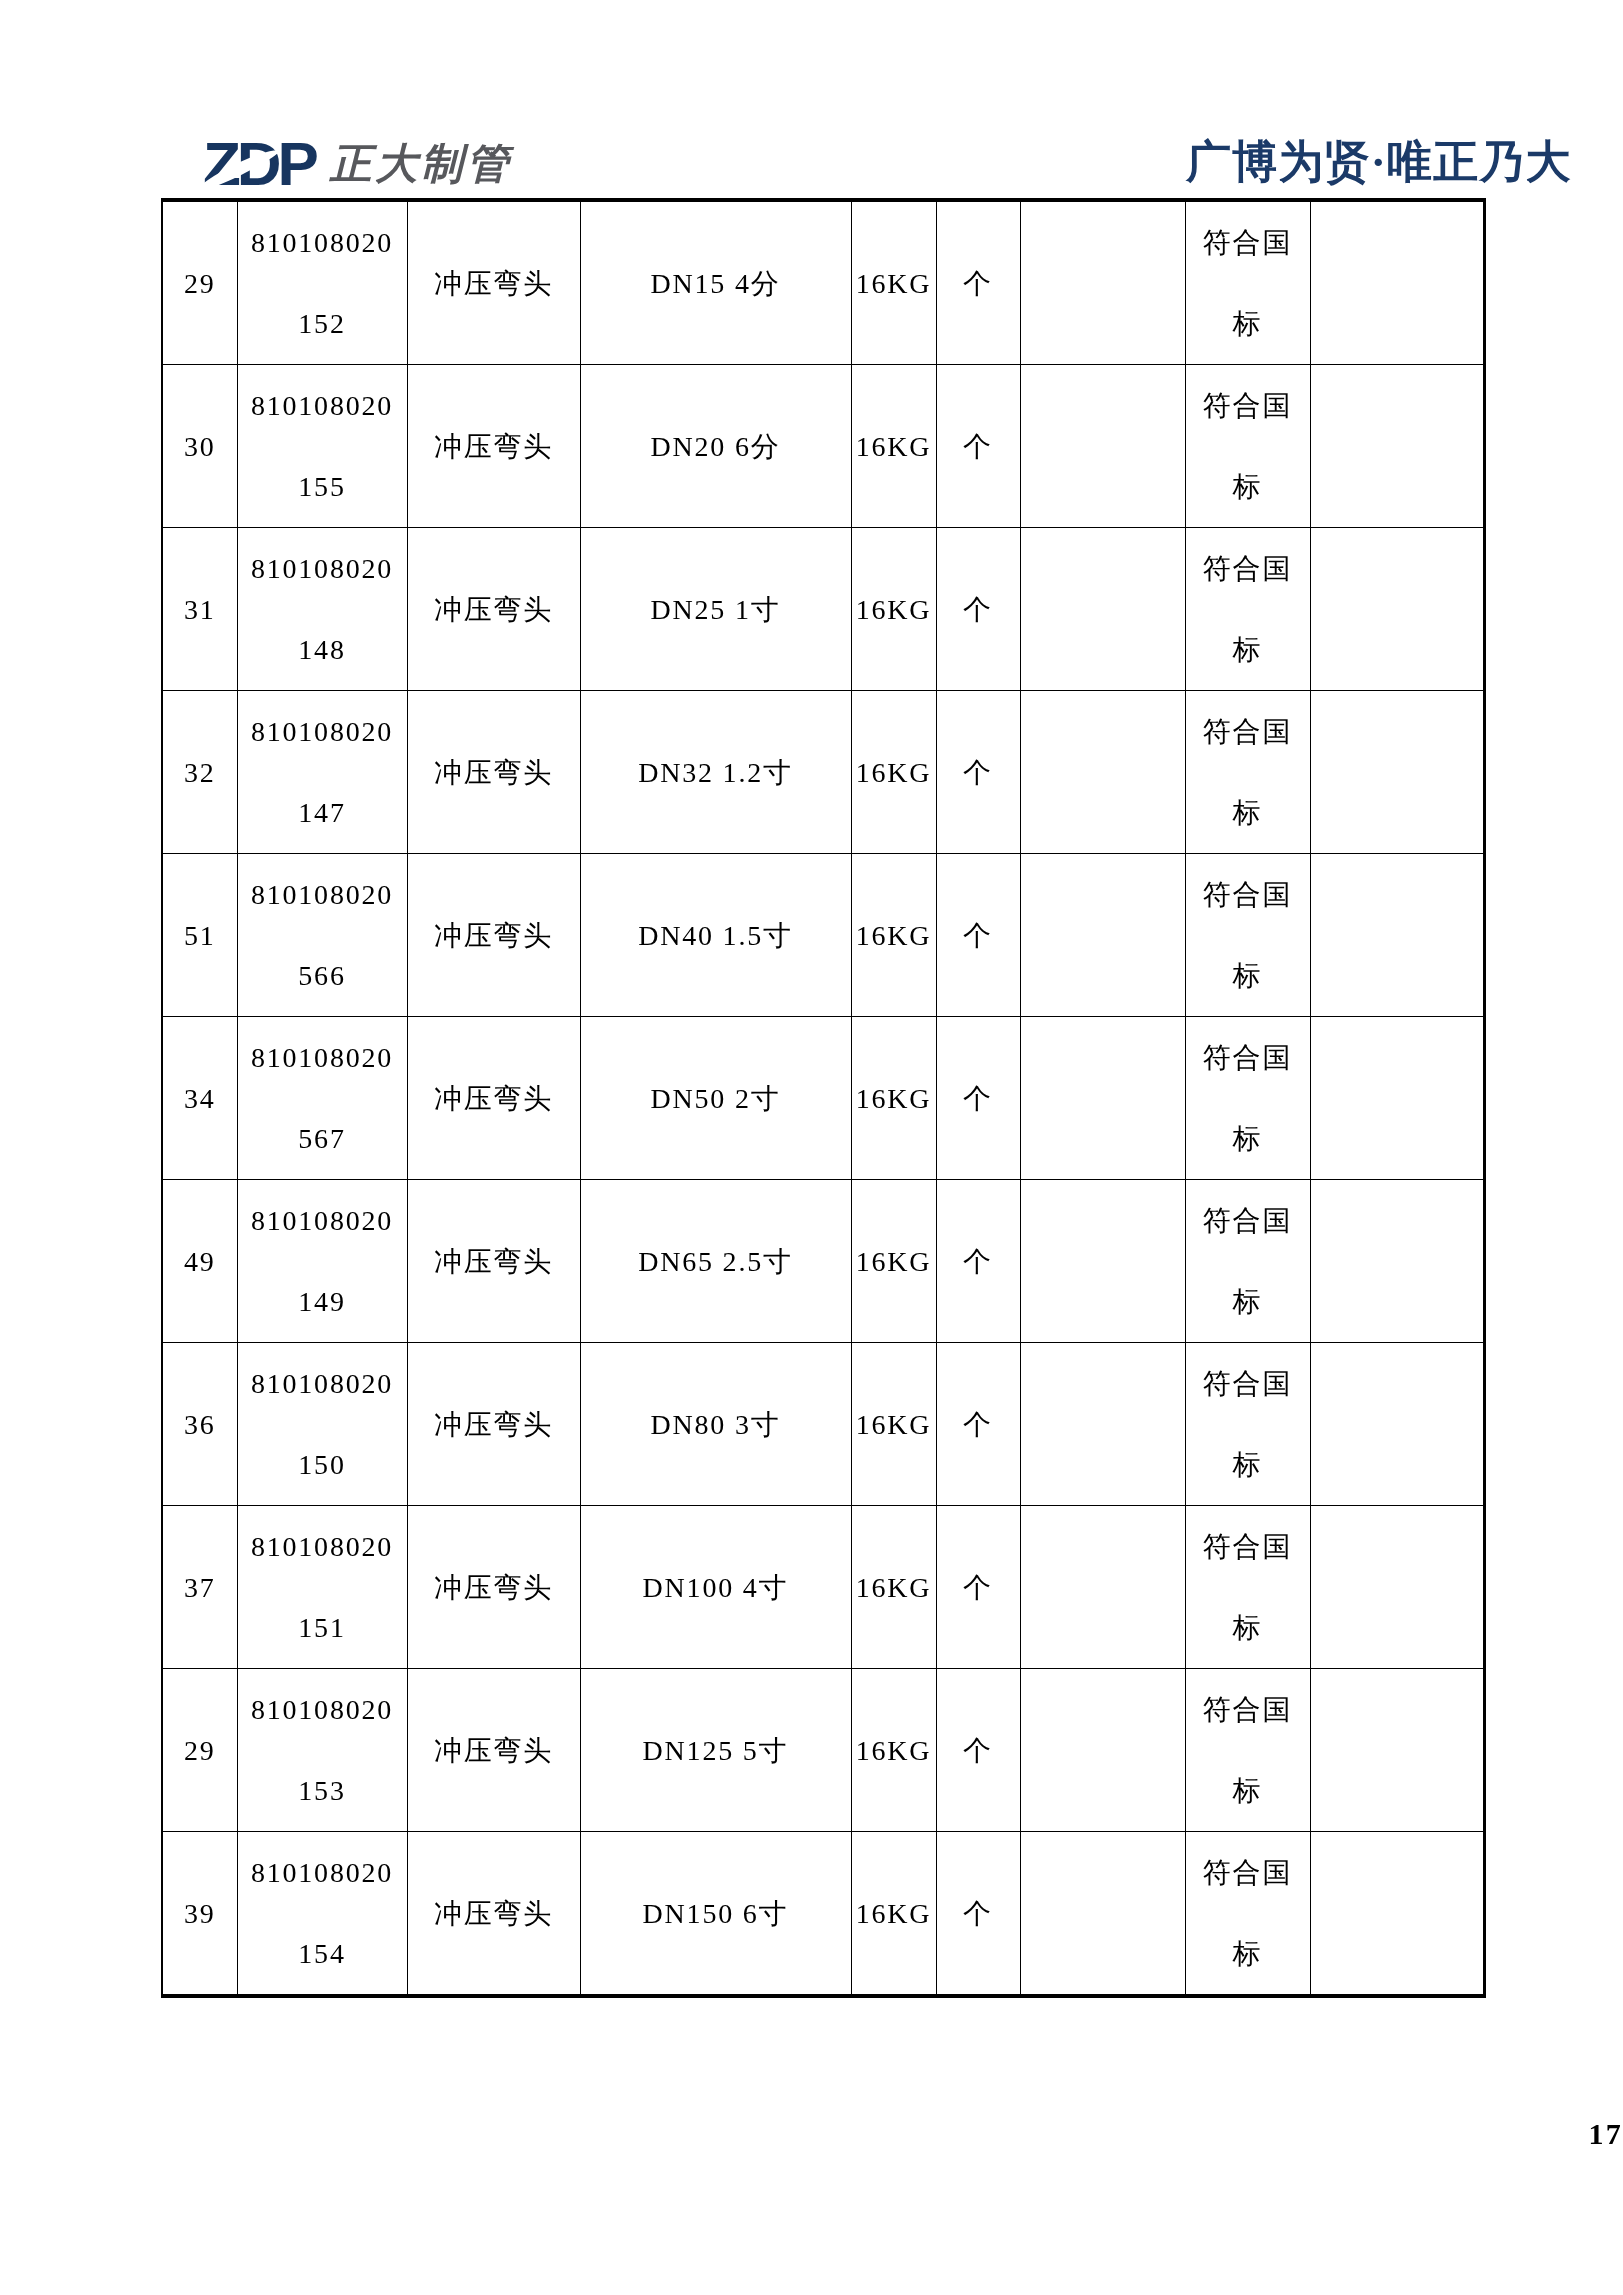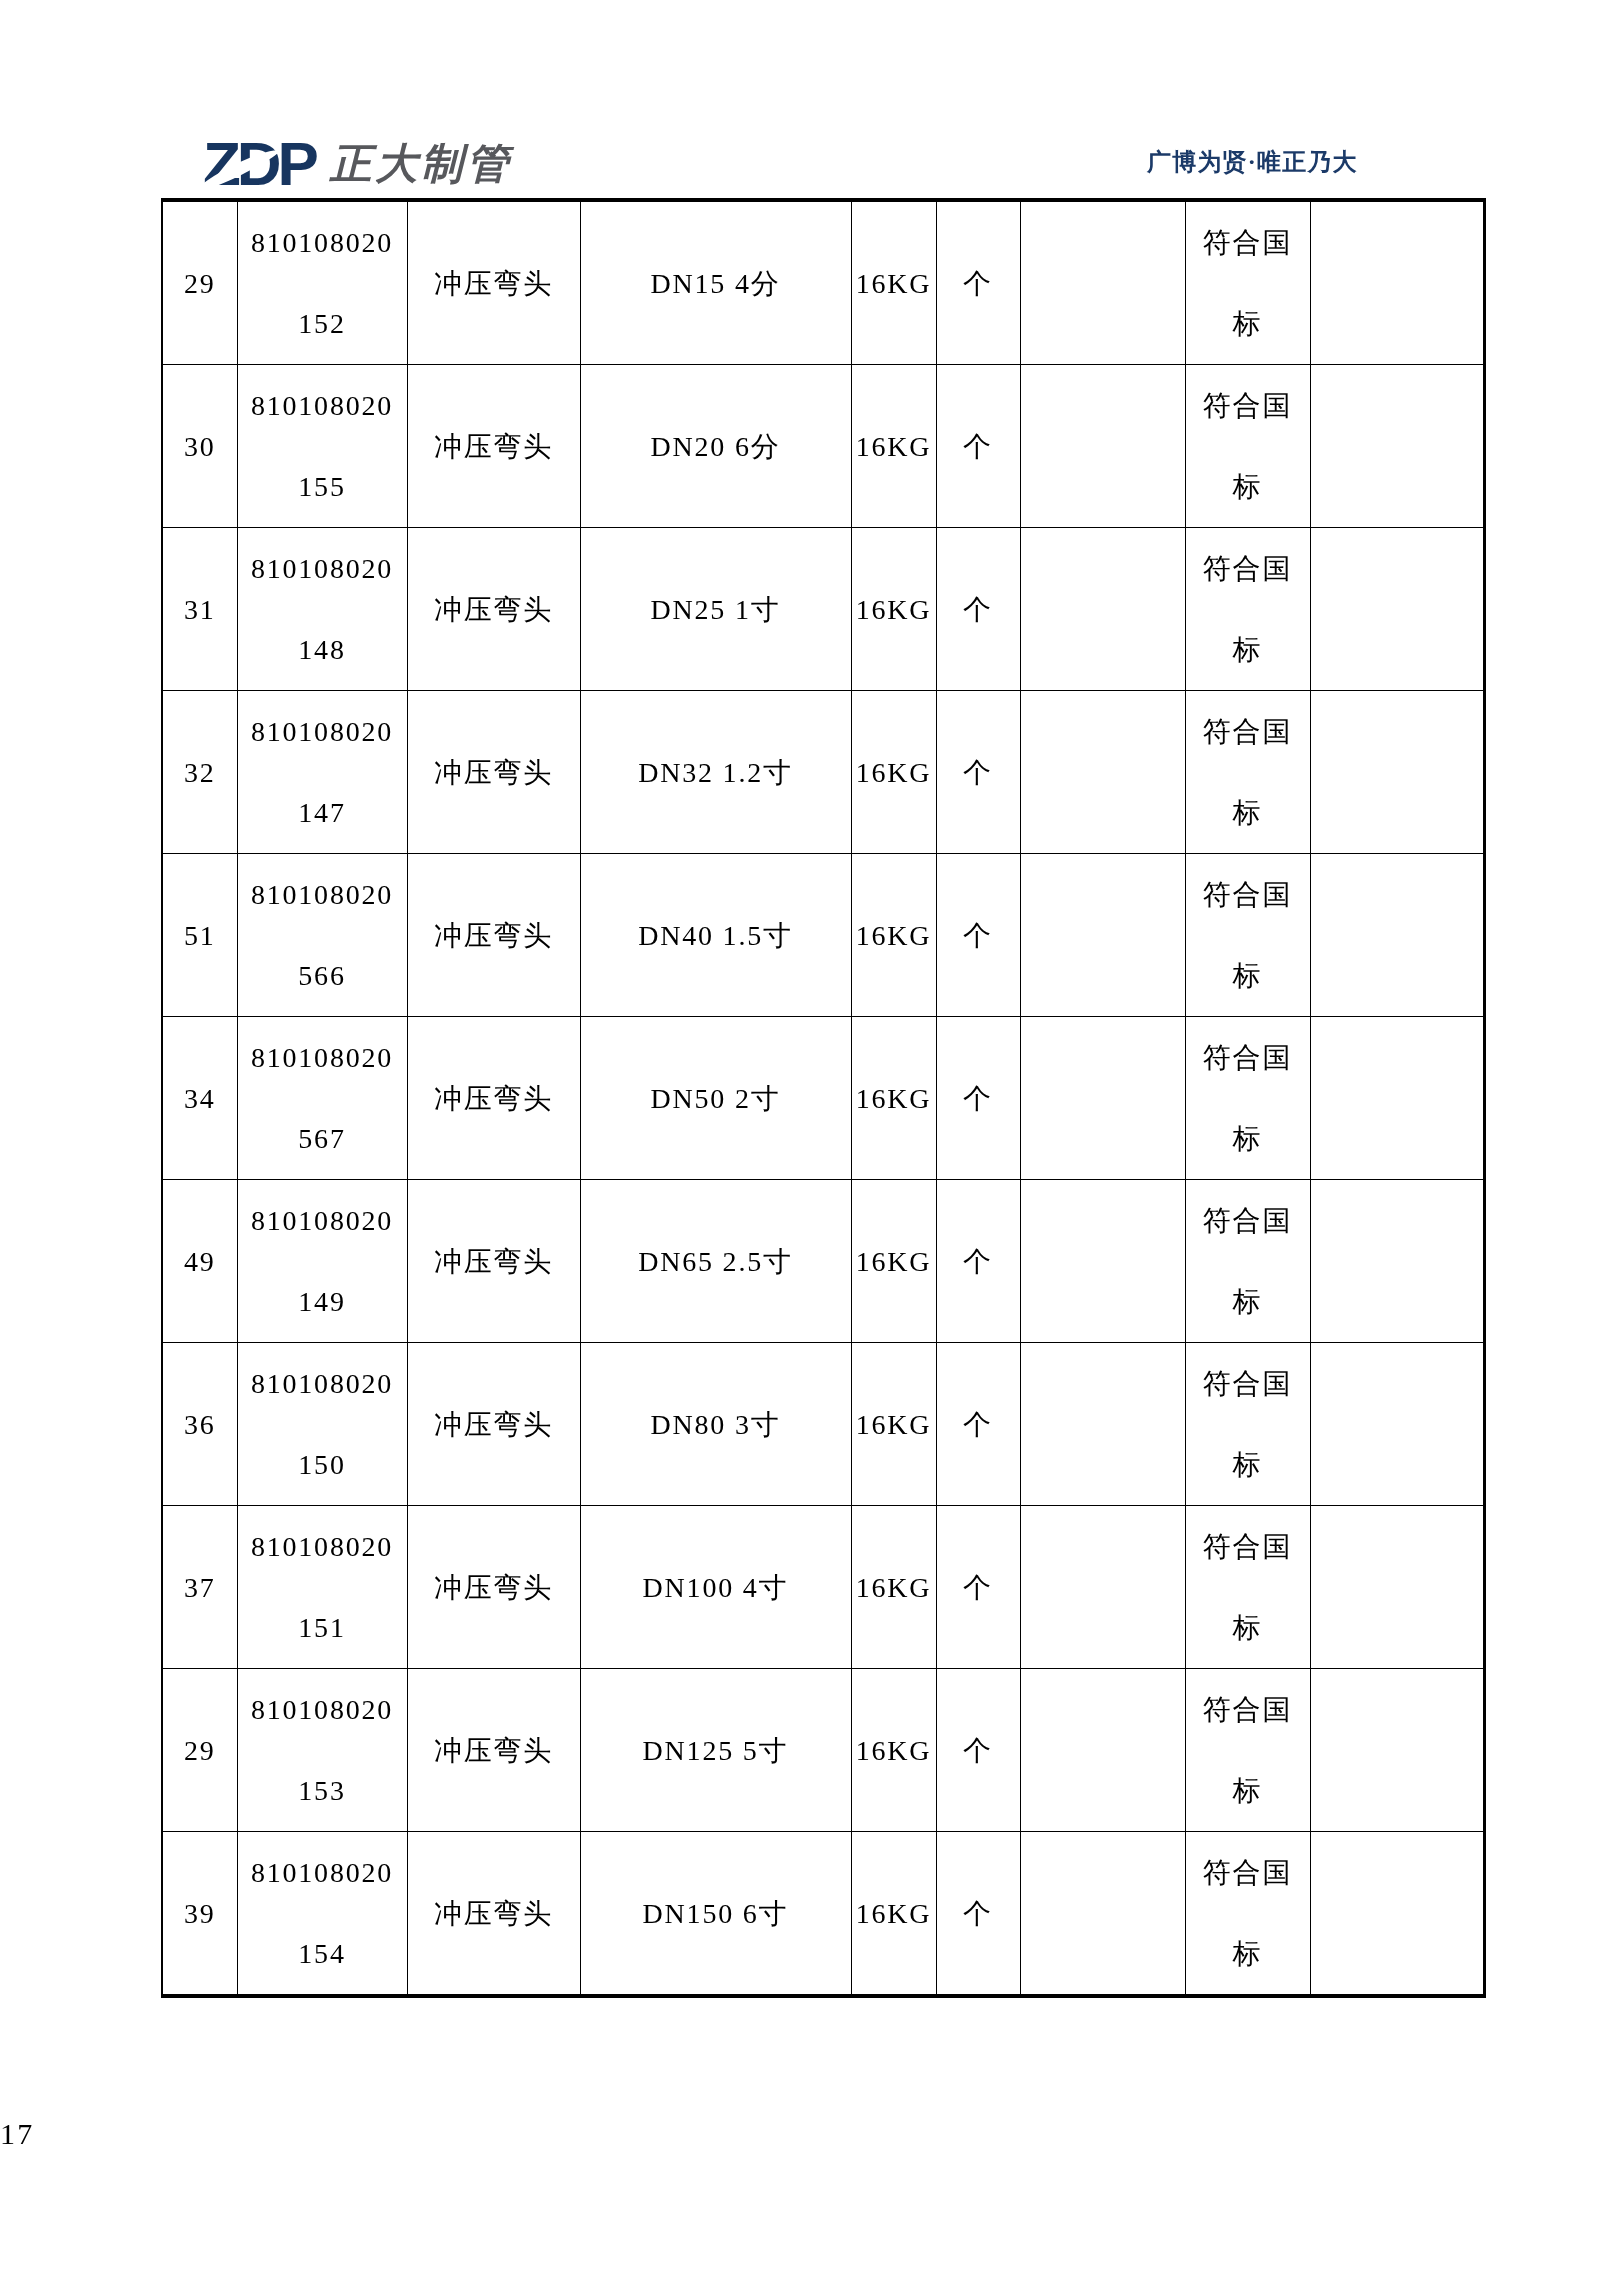--- a/index.html
+++ b/index.html
@@ -32,23 +32,23 @@
     position:absolute;left:-10.5px;top:24.5px;width:89px;height:11.7px;
     background:#ffffff;border-radius:50% 50% 50% 50%/60% 60% 40% 40%;
     transform:rotate(-26deg);
   }
   .logo-cn{
     font-family:"Liberation Sans","DejaVu Sans",sans-serif;
     font-weight:900;font-size:42px;line-height:47px;
     letter-spacing:3.5px;color:var(--gray);font-style:italic;
   }
   .slogan{
-    position:absolute;left:1147px;top:144px;
+    position:absolute;left:1186px;top:144px;
     font-family:"Liberation Serif","DejaVu Serif",serif;
-    font-weight:bold;font-size:24px;line-height:37px;
+    font-weight:bold;font-size:45px;line-height:37px;
     letter-spacing:1.2px;color:var(--slogan);white-space:nowrap;text-align:right;
   }
 
   
   table.sheet{
     position:absolute;left:161px;top:198px;
     width:1322px;height:1790px;
     border-collapse:collapse;table-layout:fixed;
     border-top:4.7px solid var(--ink);
     border-bottom:4.7px solid var(--ink);
@@ -60,21 +60,21 @@
     text-align:center;vertical-align:middle;
     font-size:28px;line-height:81px;letter-spacing:1.8px;
     white-space:pre-line;overflow:hidden;
     padding:0;
   }
   table.sheet tr{height:162px;}
 
   
   .page-number{
     position:absolute;left:0;top:2117px;width:100%;
-    text-align:left;font-size:30px;letter-spacing:2.3px;color:var(--ink);
+    text-align:right;font-size:30px;letter-spacing:2.3px;color:var(--ink);font-weight:bold;
   }
 </style>
 </head>
 <body>
 
 <div class="page">
 
   <div class="logo">
     <span class="logo-zdp">
       <span>ZDP</span>

